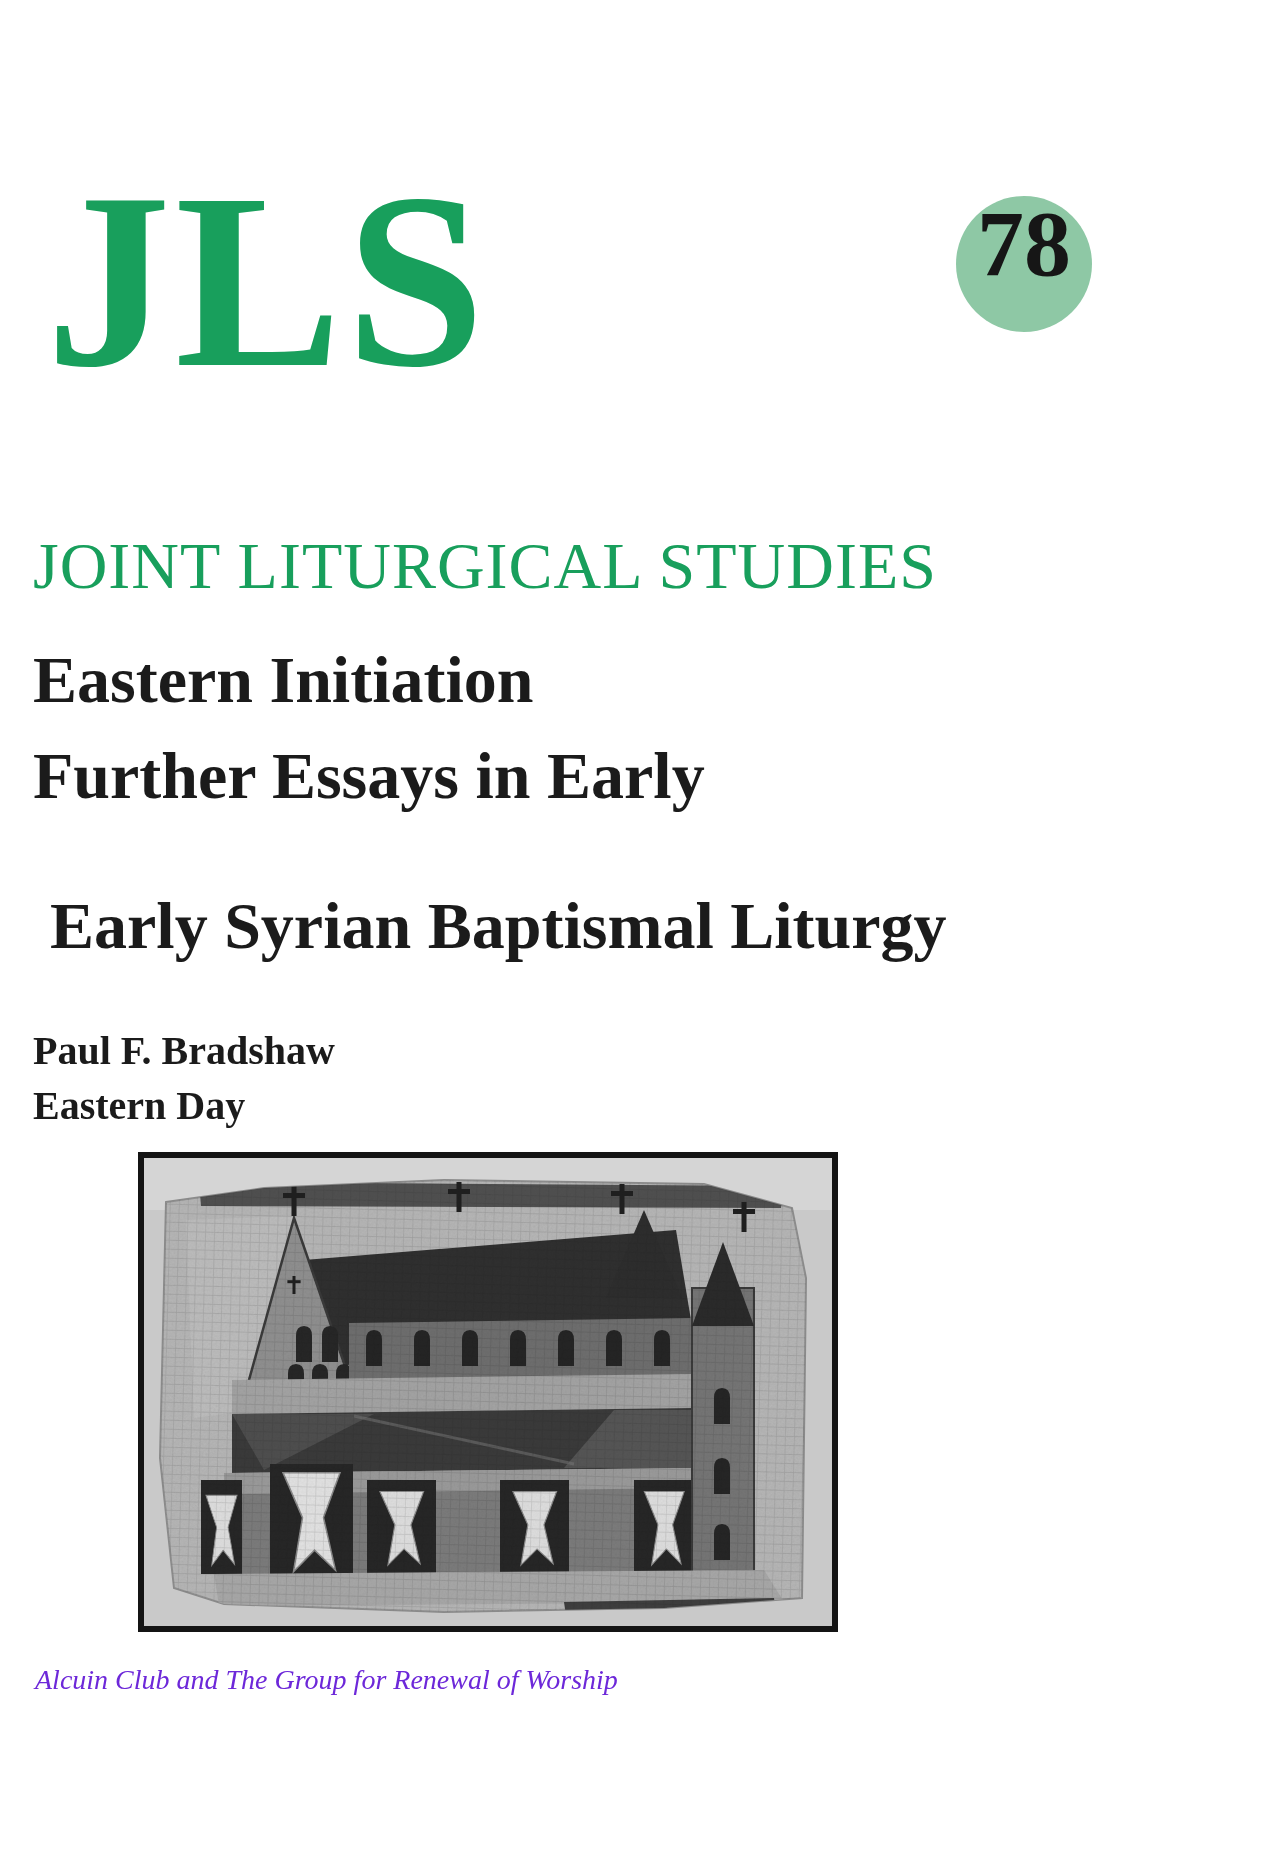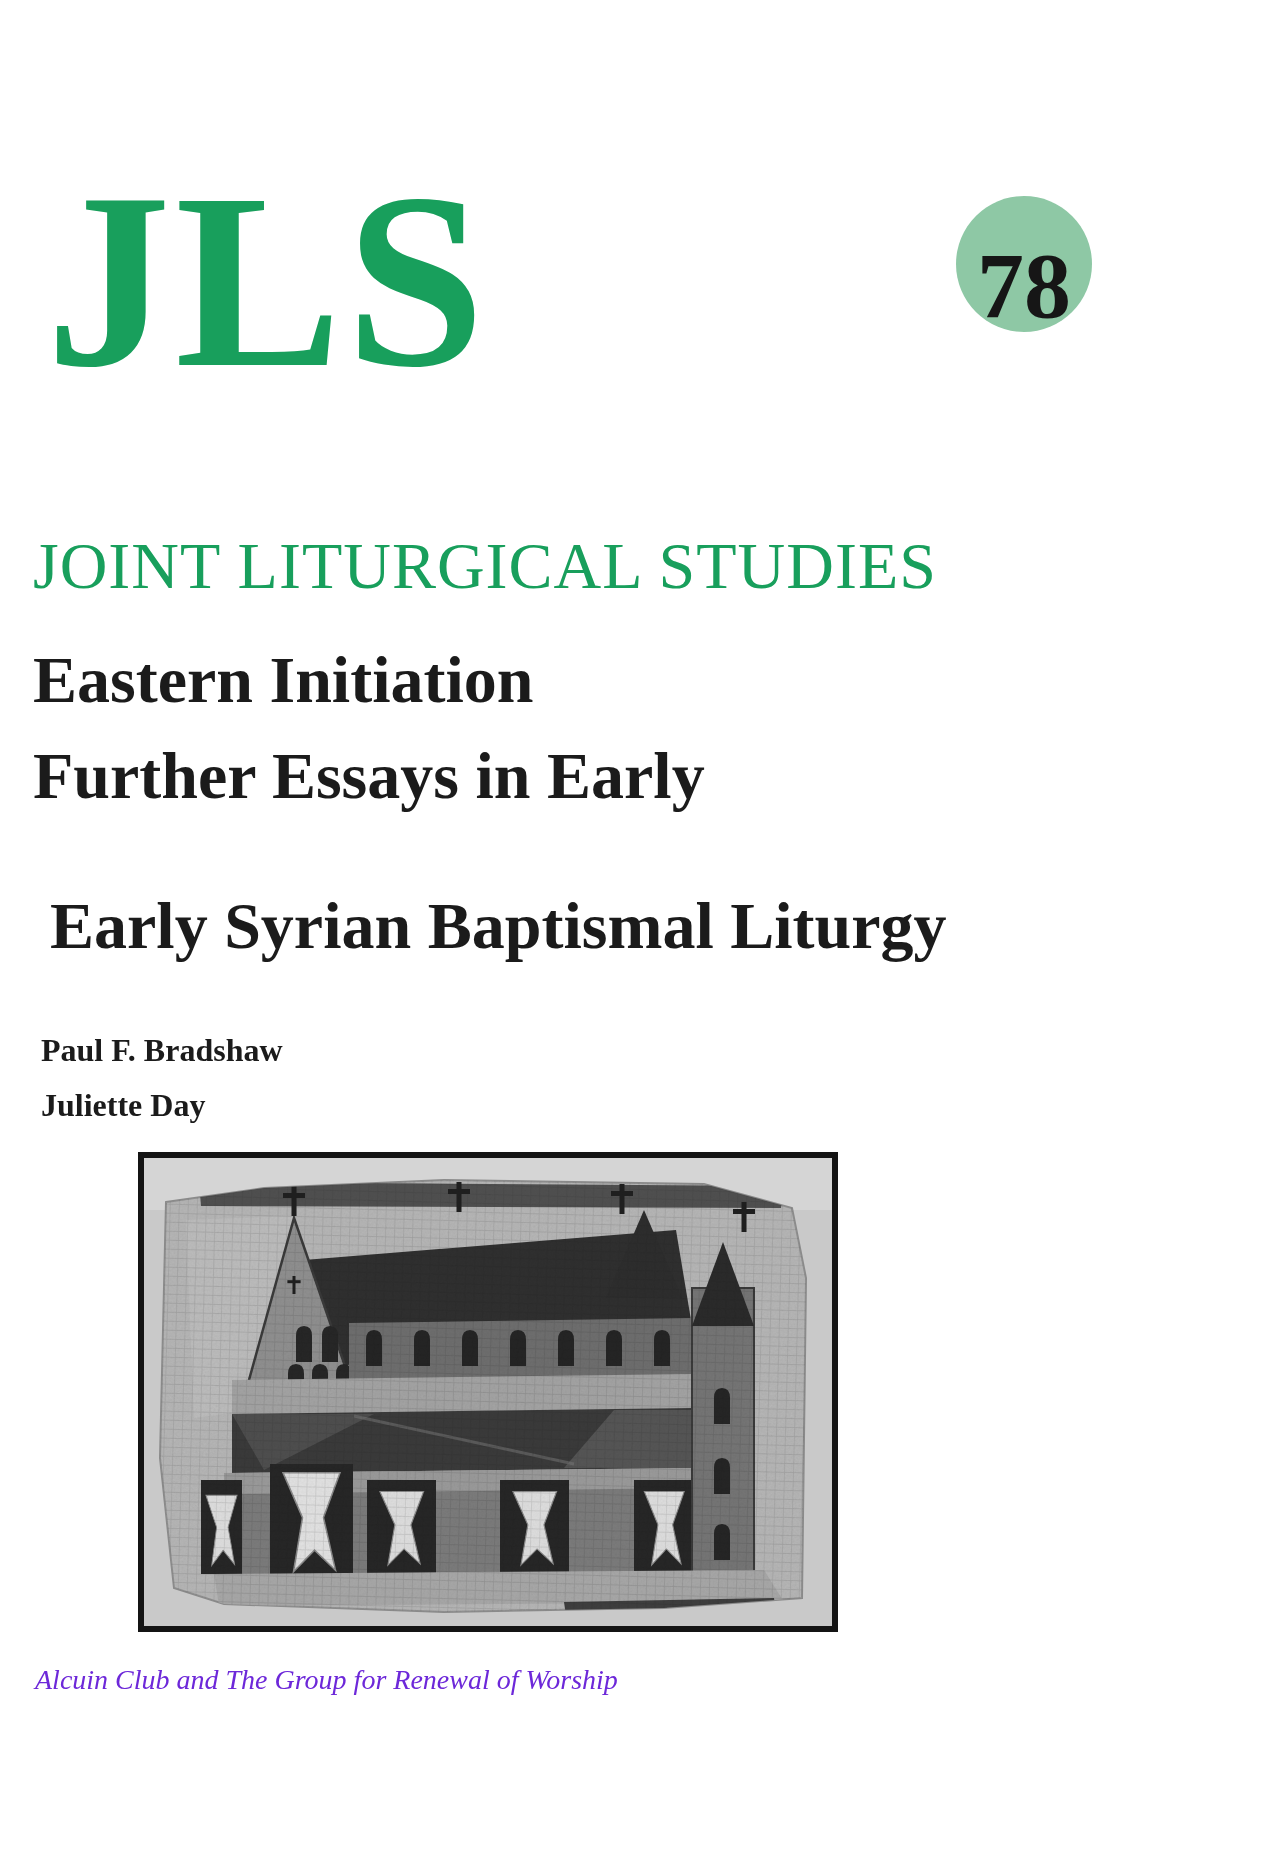--- a/index.html
+++ b/index.html
@@ -18,42 +18,42 @@
   .logo{
     position:absolute;left:46px;top:156px;
     font-size:250px;line-height:1;font-weight:bold;
     color:var(--brand-green);
     letter-spacing:4px;
   }
   .issue-badge{
     position:absolute;left:956px;top:196px;
     width:136px;height:136px;border-radius:50%;
     background:var(--badge-green);
-    display:flex;align-items:flex-end;justify-content:center;
+    display:flex;align-items:flex-start;justify-content:center;
   }
   .issue-number{
     font-size:94px;font-weight:600;color:#161616;line-height:1;
   }
   .series-title{
     position:absolute;left:33px;top:533px;
     font-size:66px;line-height:1;color:var(--brand-green);
     letter-spacing:1px;white-space:nowrap;text-align:center;
   }
   .book-title{
     position:absolute;left:33px;top:632px;
     font-size:66px;line-height:96px;font-weight:bold;color:var(--ink);
   }
   .subtitle{
     position:absolute;left:50px;top:893px;
     font-size:66px;line-height:1;font-weight:bold;color:var(--ink);
     white-space:nowrap;
   }
   .authors{
-    position:absolute;left:41px;top:1023px;
-    font-size:32px;line-height:55px;font-weight:bold;color:var(--ink);
+    position:absolute;left:33px;top:1023px;
+    font-size:40px;line-height:55px;font-weight:bold;color:var(--ink);
   }
   .cover-image{
     position:absolute;left:138px;top:1152px;
     width:700px;height:480px;
     border:6px solid #141414;
     box-sizing:border-box;
     background:#c9c9c9;
   }
   .cover-image svg{display:block;width:100%;height:100%;}
   .imprint{
@@ -77,21 +77,21 @@
 
   <div class="book-title">
     <div>Eastern Initiation</div>
     <div>Further Essays in Early</div>
   </div>
 
   <div class="subtitle">Early Syrian Baptismal Liturgy</div>
 
   <div class="authors">
     <div>Paul F. Bradshaw</div>
-    <div>Juliette Day</div>
+    <div>Eastern Day</div>
   </div>
 
   <div class="cover-image">
     <svg viewBox="0 0 688 468" preserveAspectRatio="none" aria-hidden="true">
       <defs>
         <pattern id="tess" width="9" height="9" patternUnits="userSpaceOnUse" patternTransform="rotate(1.5)">
           <path d="M0 0H9M0 0V9" stroke="rgba(30,30,30,0.28)" stroke-width="1.3" fill="none"></path>
         </pattern>
         <filter id="grain">
           <feTurbulence type="fractalNoise" baseFrequency="0.5" numOctaves="2" stitchTiles="stitch"></feTurbulence>

